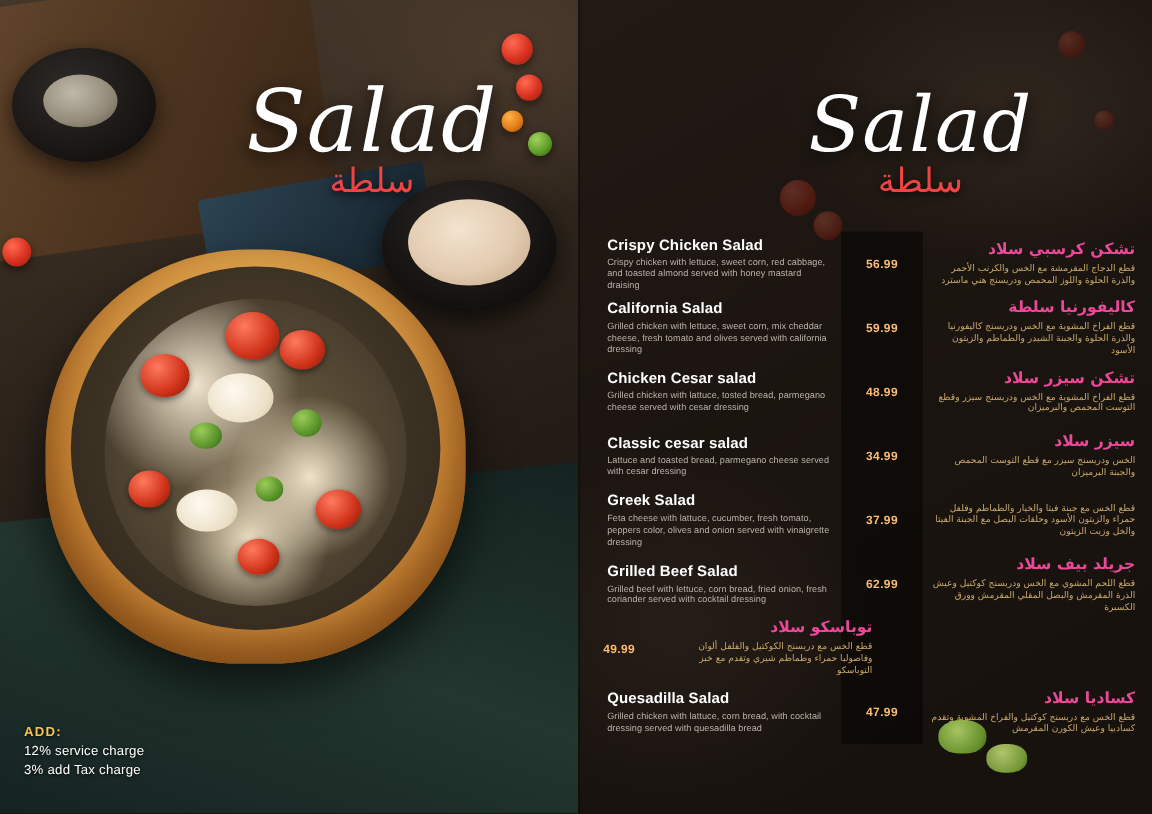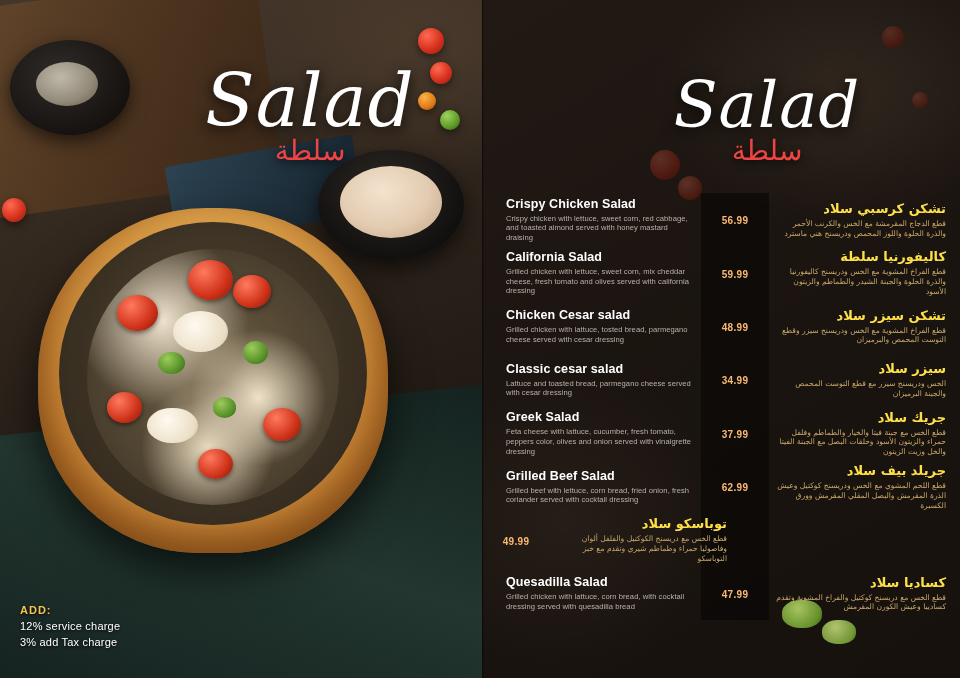--- a/index.html
+++ b/index.html
@@ -271,21 +271,21 @@
     letter-spacing: .3px;
   }
   .col-ar {
     width: 191px;
     padding-right: 14px;
     padding-left: 6px;
     direction: rtl;
     text-align: right;
   }
   .item-name-ar {
-    color: #fde047;
+    color: #ec4899;
     font-size: 13px;
     font-weight: bold;
     line-height: 16px;
     margin: 0 0 2px 0;
     font-family: "DejaVu Sans", sans-serif;
   }
   .item-desc-ar {
     color: #c9a96a;
     font-size: 7.6px;
     line-height: 9.8px;
@@ -414,21 +414,20 @@
         </div>
       </div>
 
       <div class="menu-row">
         <div class="col-en">
           <p class="item-name">Greek Salad</p>
           <p class="item-desc">Feta cheese with lattuce, cucumber, fresh tomato, peppers color, olives and onion served with vinaigrette dressing</p>
         </div>
         <div class="col-price">37.99</div>
         <div class="col-ar">
-          <p class="item-name-ar">جريك سلاد</p>
           <p class="item-desc-ar">قطع الخس مع جبنة فيتا والخيار والطماطم وفلفل حمراء والزيتون الأسود وحلقات البصل مع الجبنة الفيتا والخل وزيت الزيتون</p>
         </div>
       </div>
 
       <div class="menu-row">
         <div class="col-en">
           <p class="item-name">Grilled Beef Salad</p>
           <p class="item-desc">Grilled beef with lettuce, corn bread, fried onion, fresh coriander served with cocktail dressing</p>
         </div>
         <div class="col-price">62.99</div>

